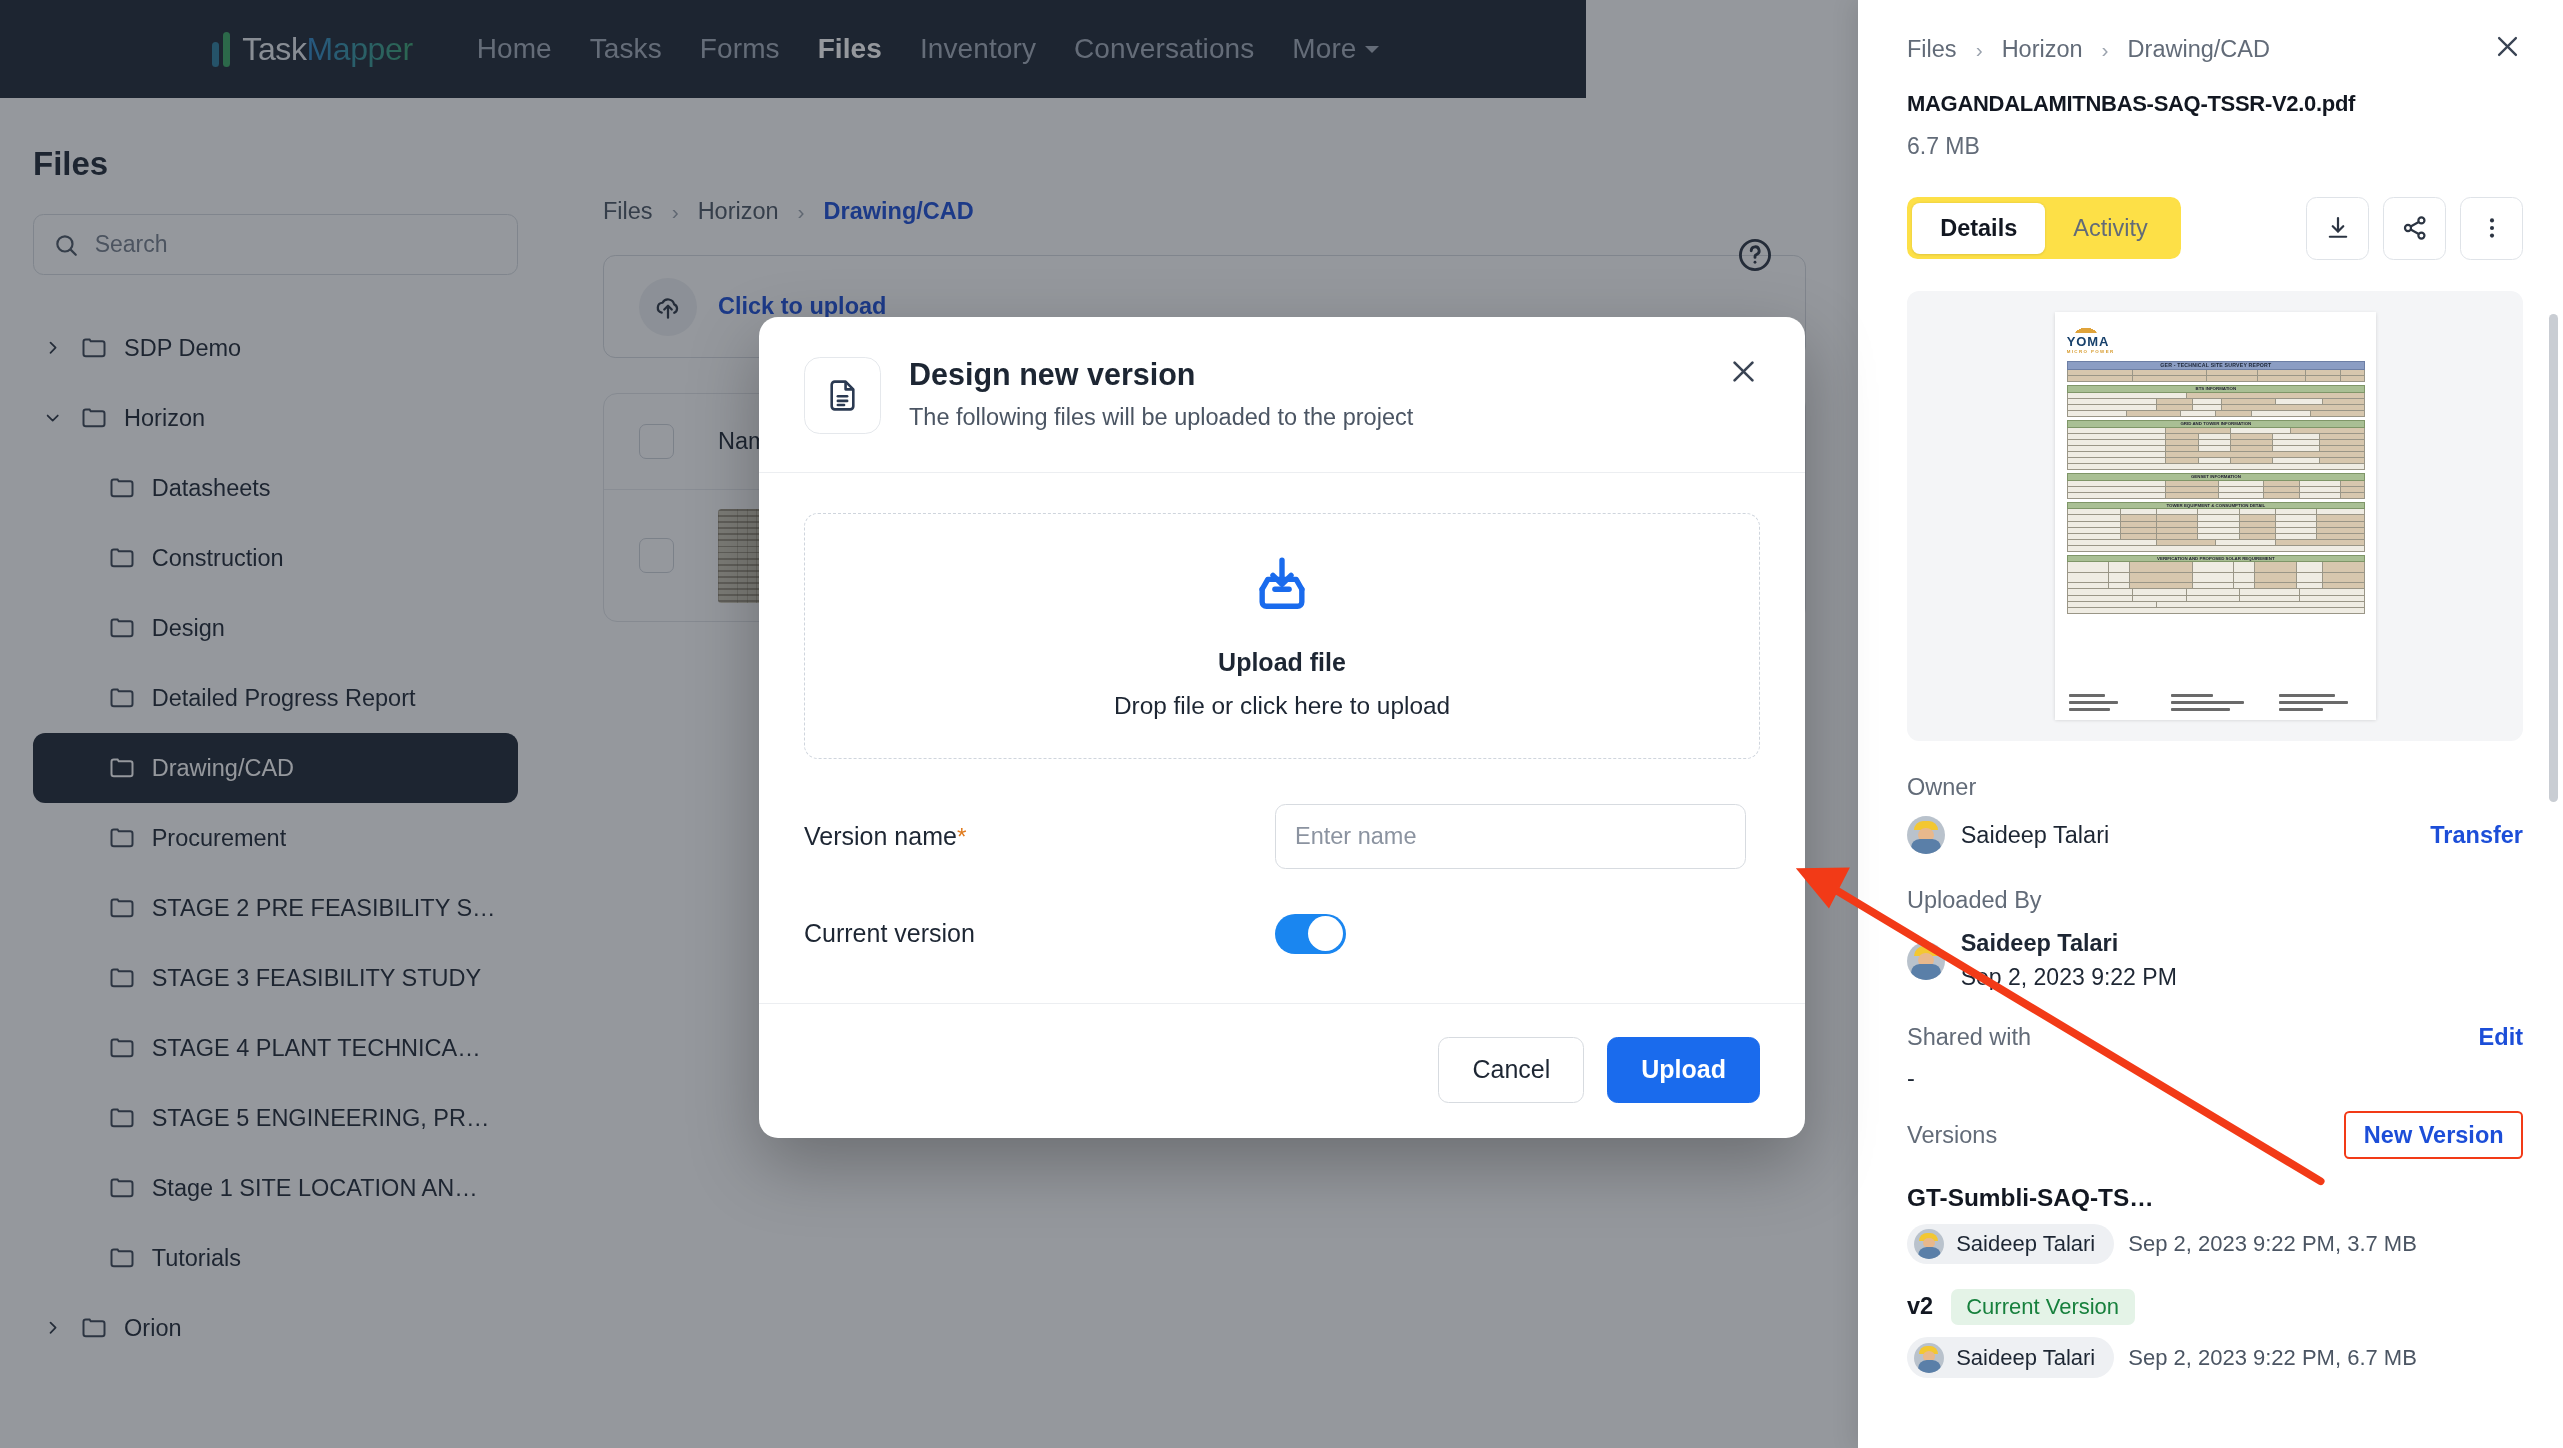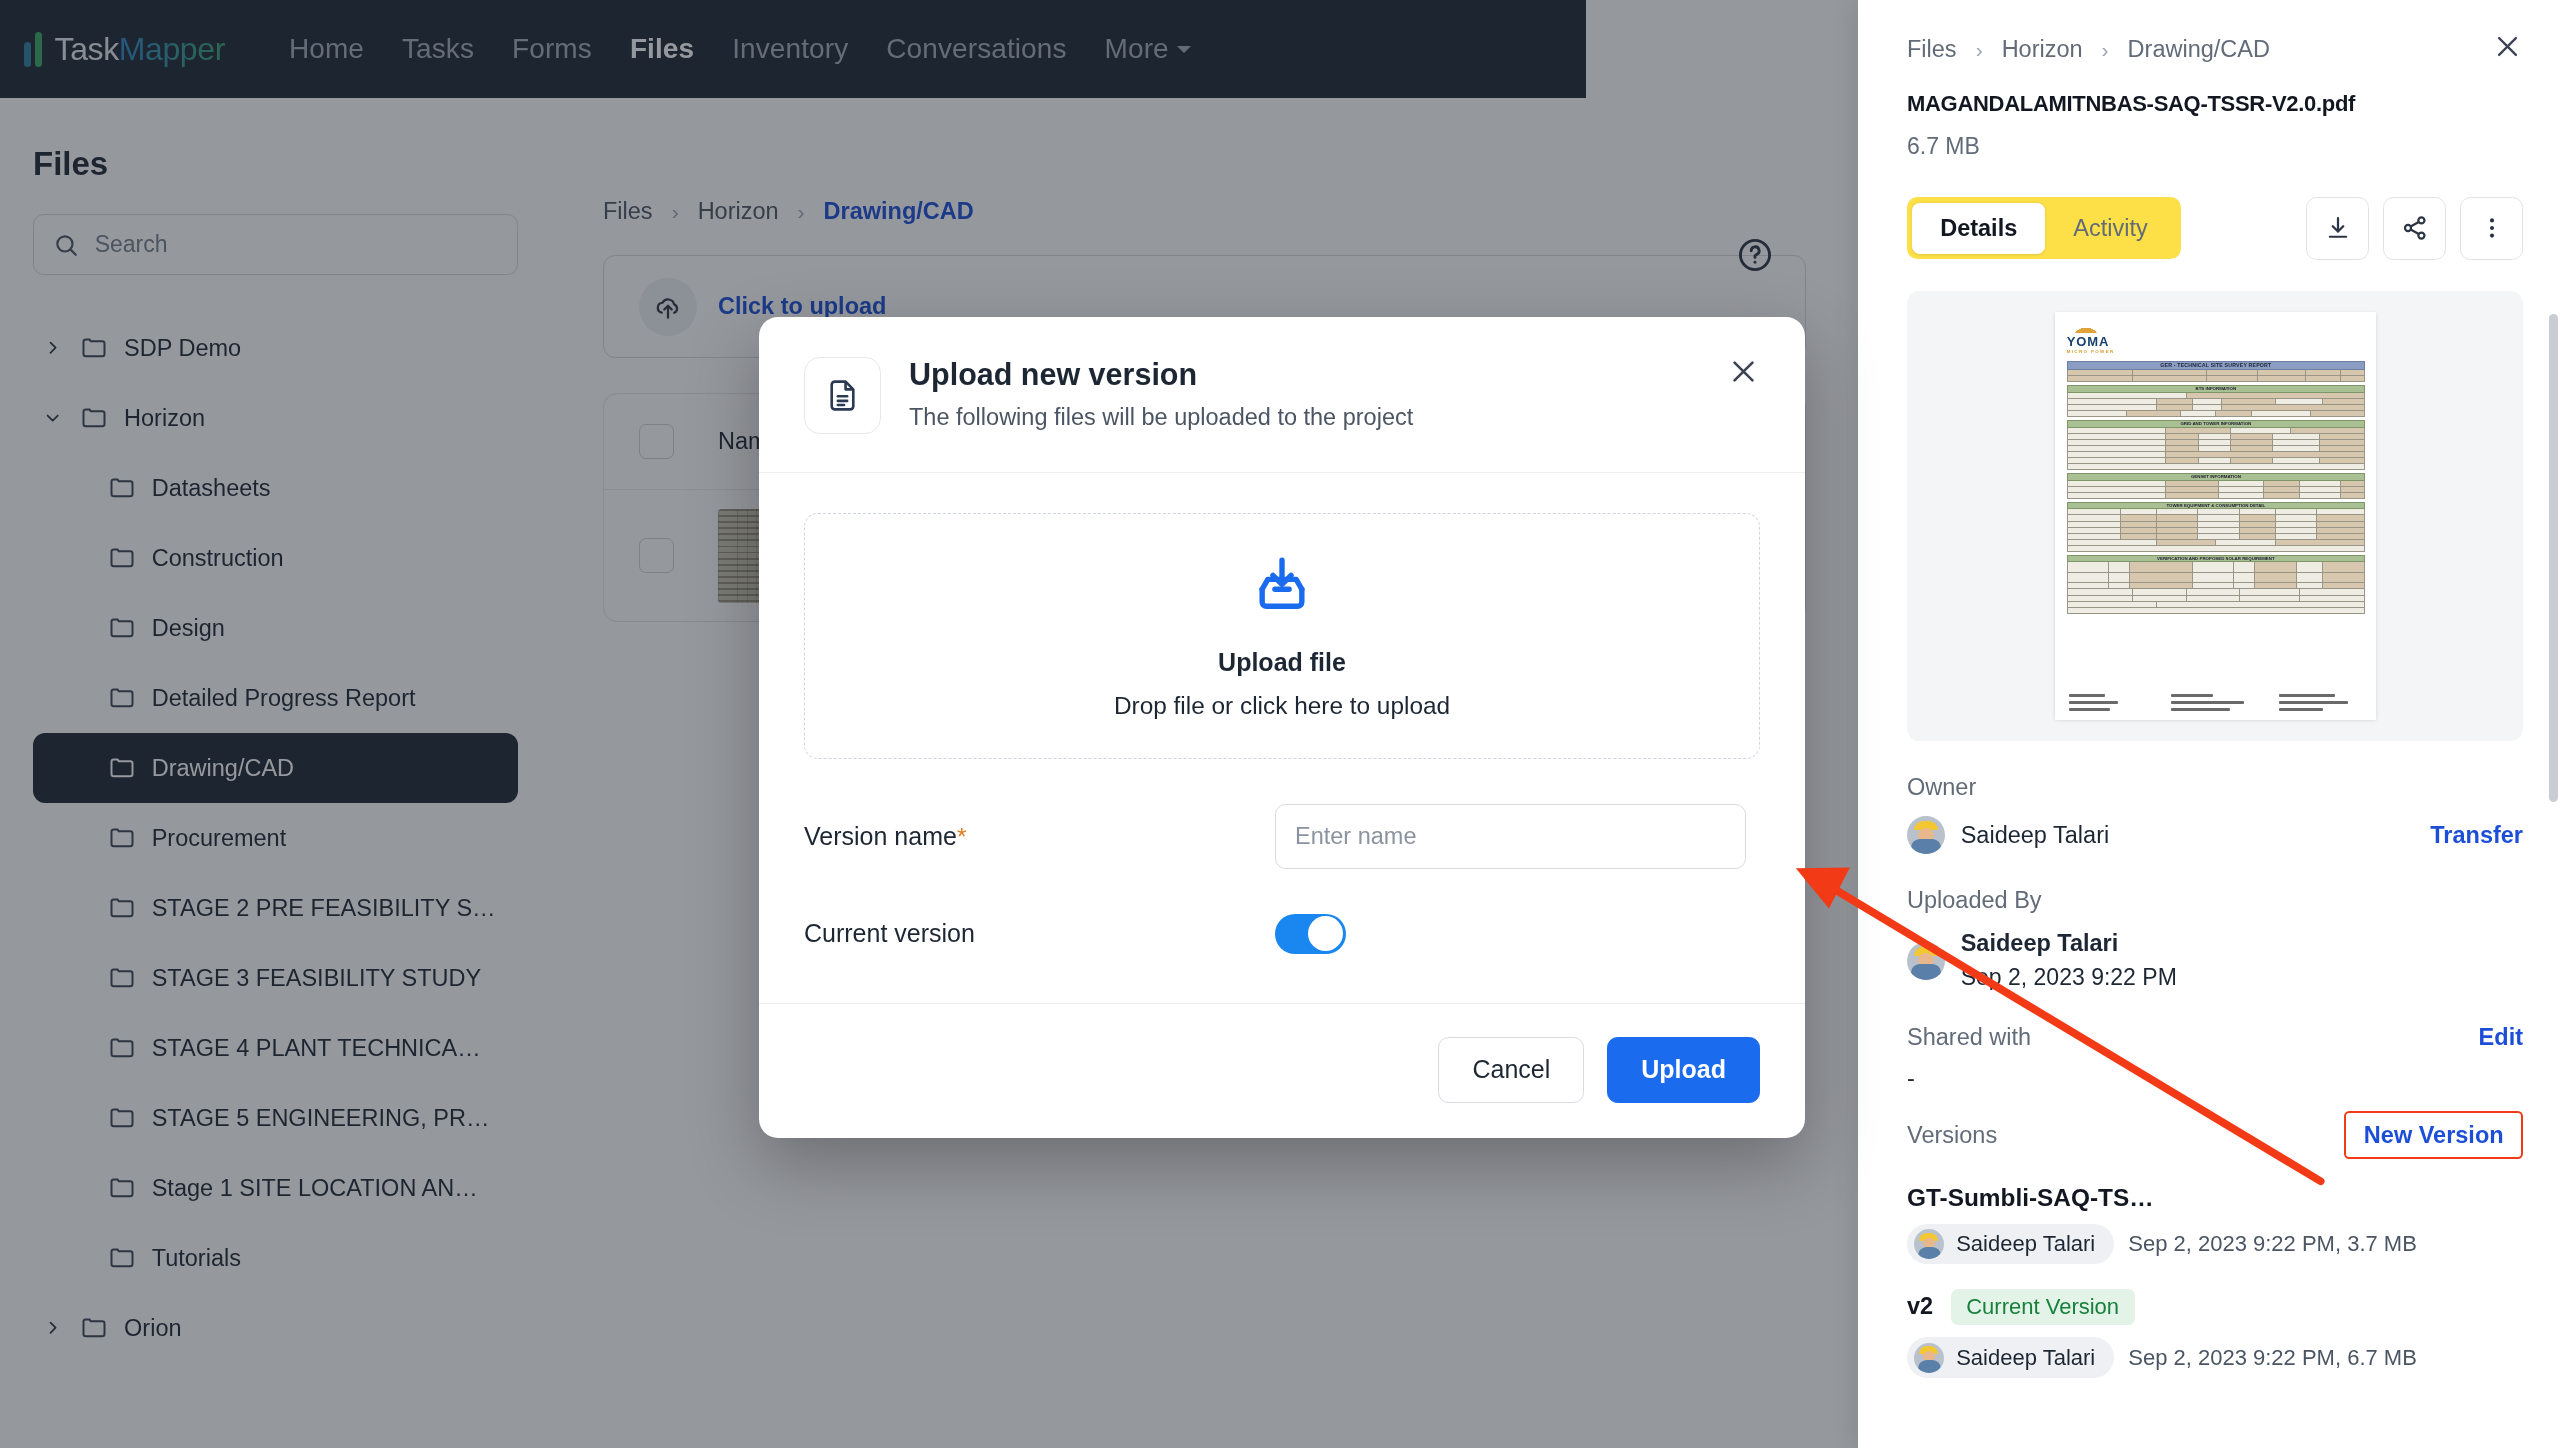--- a/index.html
+++ b/index.html
@@ -14,20 +14,21 @@
   #root { position: relative; width: 2563px; height: 1449px; background:#fff; }
 
   
   .topbar {
     position: absolute; top: 0; left: 0;
     width: 1586px; height: 98px;
     background: #1d2633;
     display: flex; align-items: center;
     padding-left: 24px;
     z-index: 3;
+    justify-content: center;
   }
   .logo { display:flex; align-items:center; gap:12.2px; margin-right: 45px; }
   .logo-bars { display:flex; align-items:flex-end; gap:4.4px; height:35px; }
   .logo-bars i { display:block; width:7px; border-radius: 3.5px; }
   .logo-bars i.b1 { height: 24.4px; background:#2d7e9e; }
   .logo-bars i.b2 { height: 35px; background:#3aa663; }
   .logo-text { font-size: 32px; letter-spacing: -0.4px; font-weight: 400; }
   .logo-text .t1 { color:#e6eaef; }
   .logo-text .t2 { background: linear-gradient(90deg,#2f86c9 0%, #3aa36f 100%);
                    -webkit-background-clip: text; background-clip:text; color: transparent; }
@@ -475,21 +476,21 @@
       <span class="modal-doc-icon">
         <svg width="37" height="37" viewBox="0 0 24 24" fill="none" stroke="#2b3a52" stroke-width="1.7" stroke-linejoin="round">
           <path d="M14 3H7a2 2 0 0 0-2 2v14a2 2 0 0 0 2 2h10a2 2 0 0 0 2-2V8z"></path>
           <polyline points="14 3 14 8 19 8"></polyline>
           <line x1="9" y1="12.5" x2="15" y2="12.5" stroke-linecap="round"></line>
           <line x1="9" y1="15.5" x2="15" y2="15.5" stroke-linecap="round"></line>
           <line x1="9" y1="18.2" x2="13" y2="18.2" stroke-linecap="round"></line>
         </svg>
       </span>
       <div>
-        <div class="modal-title">Upload new version</div>
+        <div class="modal-title">Design new version</div>
         <div class="modal-sub">The following files will be uploaded to the project</div>
       </div>
       <span class="modal-x">
         <svg width="33" height="33" viewBox="0 0 24 24" fill="none" stroke="#3a4454" stroke-width="1.9" stroke-linecap="round">
           <line x1="5.5" y1="5.5" x2="18.5" y2="18.5"></line>
             <line x1="18.5" y1="5.5" x2="5.5" y2="18.5"></line>
         </svg>
       </span>
     </div>
     <div class="modal-divider"></div>

